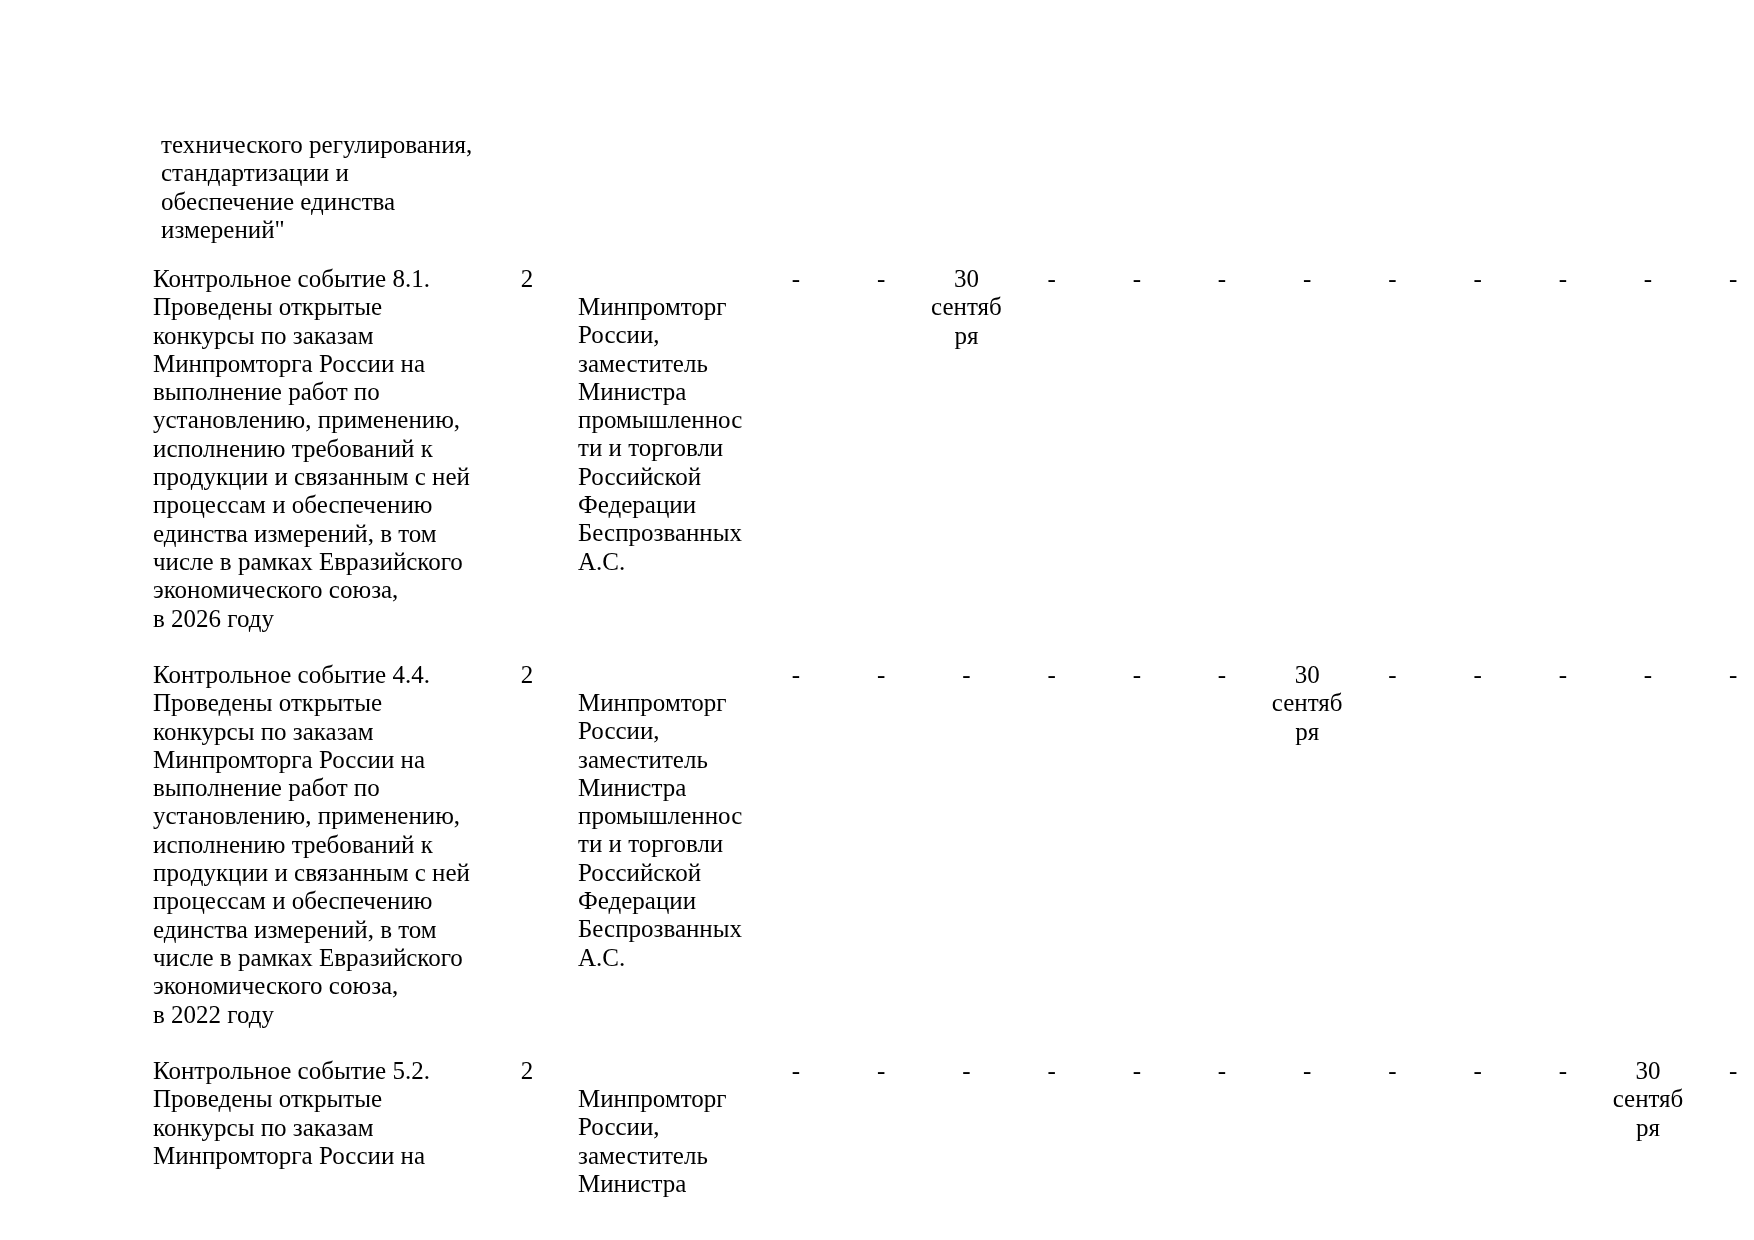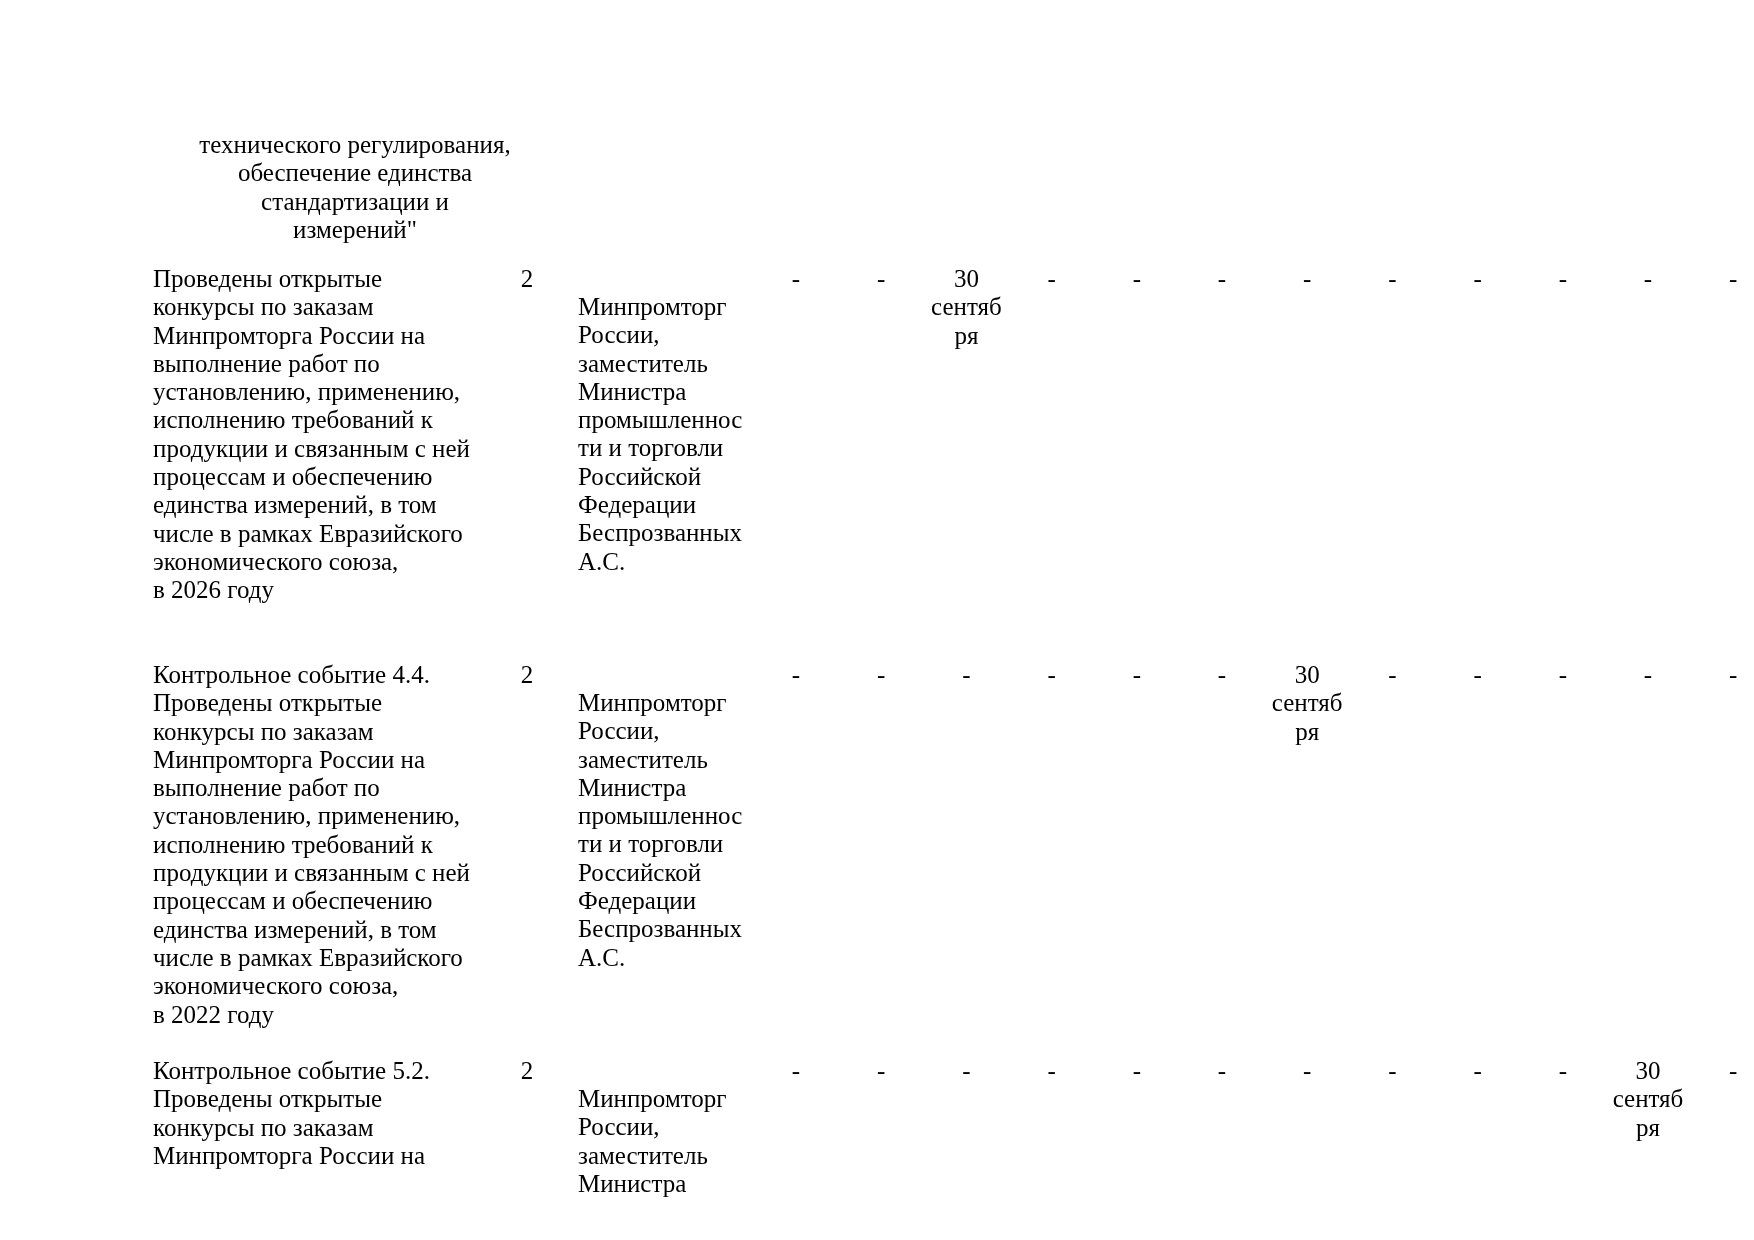--- a/index.html
+++ b/index.html
@@ -21,24 +21,23 @@
     position: absolute;
     left: 0; top: 0;
     width: 1754px;
     height: 1240px;
     background: #ffffff;
     overflow: hidden;
   }
   .abs { position: absolute; }
   .line { white-space: nowrap; }
   .carryover {
-    left: 155px;
+    left: 161px;
     top: 131px;
     width: 400px;
-    text-align: center;
   }
   .row { left: 0; width: 1754px; }
   .cell-desc {
     position: absolute;
     left: 153px;
     top: 0;
     width: 345px;
   }
   .cell-level {
     position: absolute;
@@ -60,27 +59,28 @@
     width: 90px;
     text-align: center;
   }
 </style>
 </head>
 <body>
 
 <div class="page">
   <div class="abs carryover">
       <div class="line">технического регулирования,</div>
+      <div class="line">стандартизации и</div>
       <div class="line">обеспечение единства</div>
-      <div class="line">стандартизации и</div>
       <div class="line">измерений"</div>
     </div>
   <div id="rows-container">
       <div class="abs row" style="top: 265px;">
         <div class="cell-desc">
+          <div class="line">Контрольное событие 8.1.</div>
           <div class="line">Проведены открытые</div>
           <div class="line">конкурсы по заказам</div>
           <div class="line">Минпромторга России на</div>
           <div class="line">выполнение работ по</div>
           <div class="line">установлению, применению,</div>
           <div class="line">исполнению требований к</div>
           <div class="line">продукции и связанным с ней</div>
           <div class="line">процессам и обеспечению</div>
           <div class="line">единства измерений, в том</div>
           <div class="line">числе в рамках Евразийского</div>

